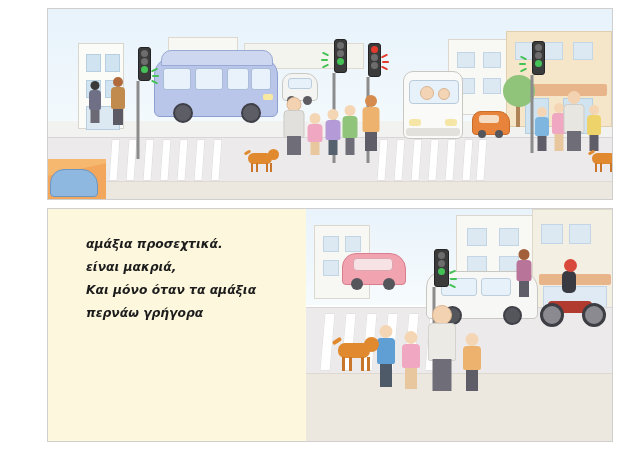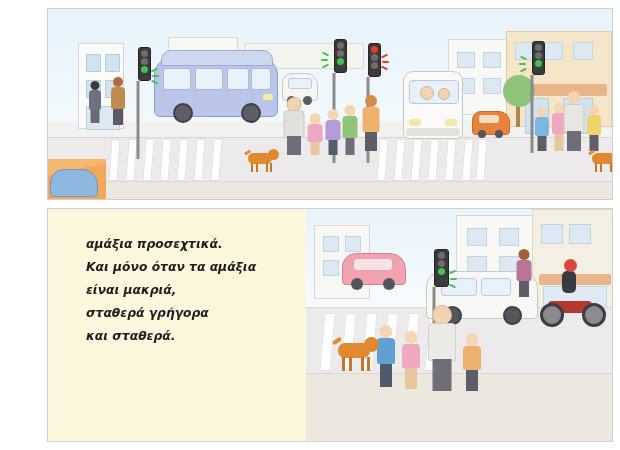--- a/index.html
+++ b/index.html
@@ -608,24 +608,23 @@
       <div class="leg" style="left:22px;top:14px;height:9px;"></div>
 
     </div>
   </div>
 
   <div class="panel-bottom">
 
     <div class="text-pane">
       <div class="poem">
         <div>αμάξια προσεχτικά.</div>
+        <div>είναι μακριά,</div>
         <div>Και μόνο όταν τα αμάξια</div>
-        <div>είναι μακριά,</div>
-        <div>σταθερά γρήγορα</div>
-        <div>και σταθερά.</div>
+        <div>περνάω γρήγορα</div>
       </div>
     </div>
 
     <div class="img-pane">
       <div class="sky-bot"></div>
 
       <div class="bldg-bot-1">
         <div style="position:absolute;left:8px;top:10px;width:14px;height:14px;background:#dce9f3;border:1px solid #c3d5e4;"></div>
         <div style="position:absolute;left:30px;top:10px;width:14px;height:14px;background:#dce9f3;border:1px solid #c3d5e4;"></div>
         <div style="position:absolute;left:8px;top:34px;width:14px;height:14px;background:#dce9f3;border:1px solid #c3d5e4;"></div>

